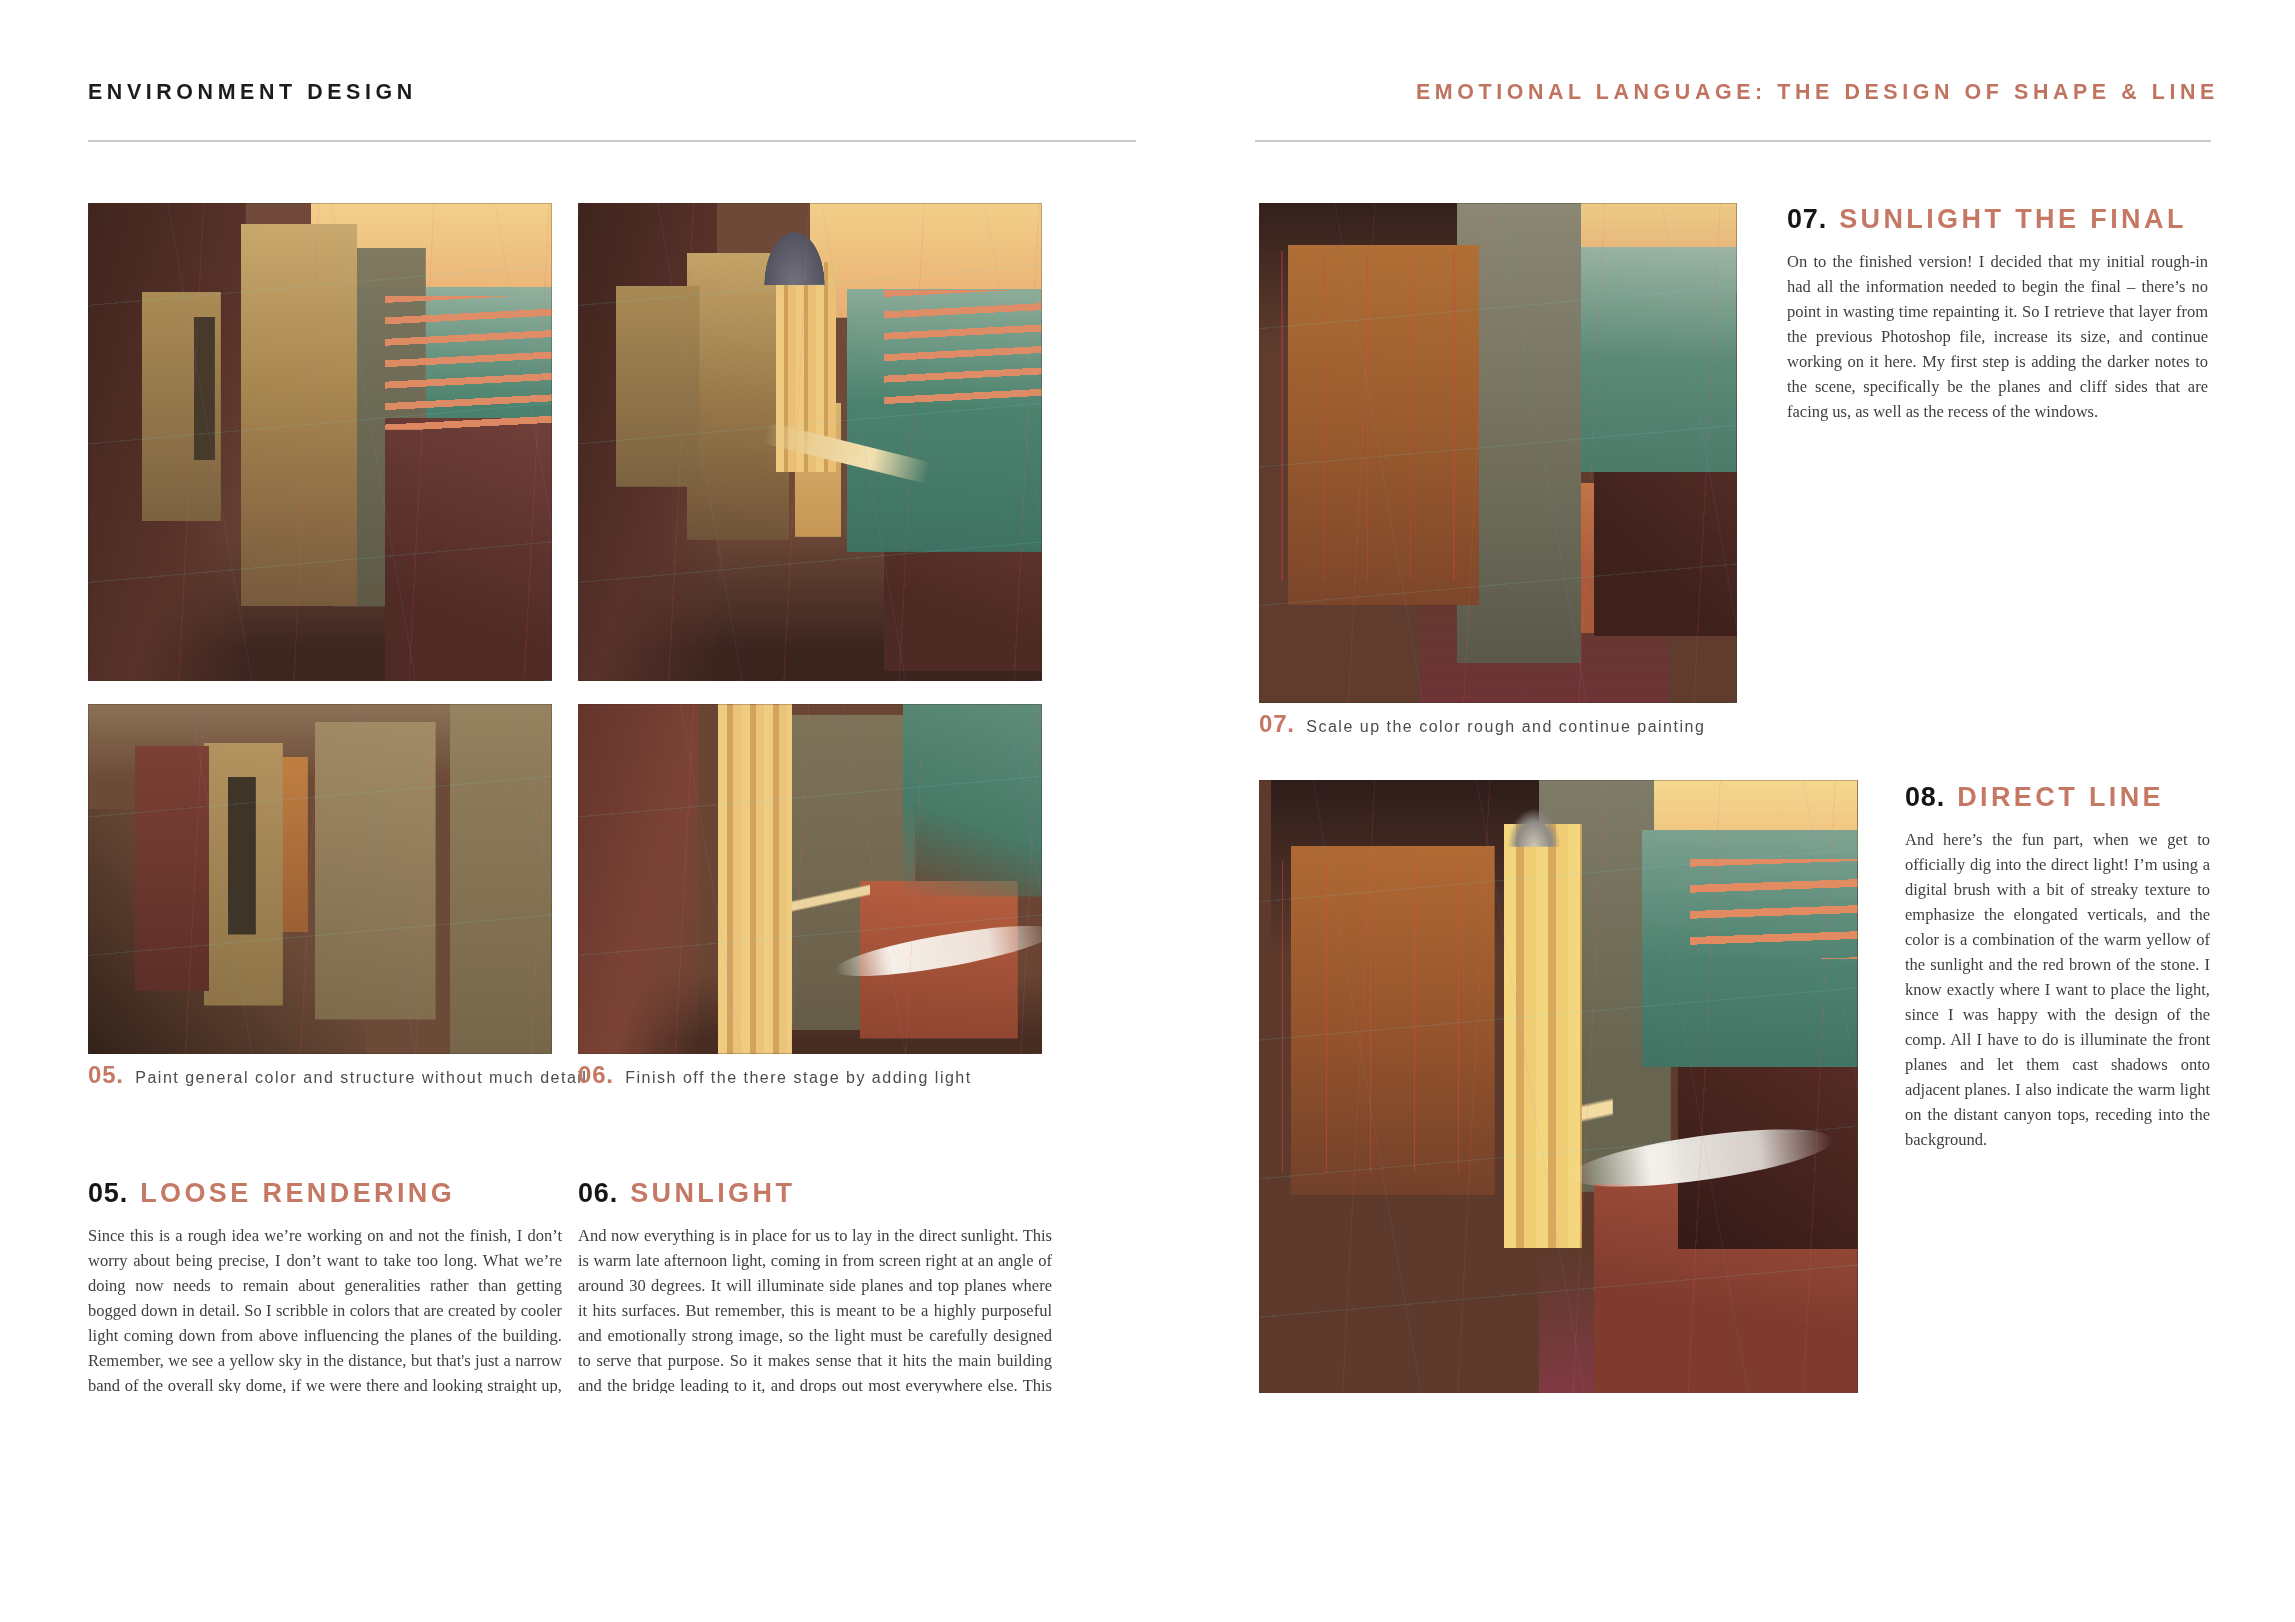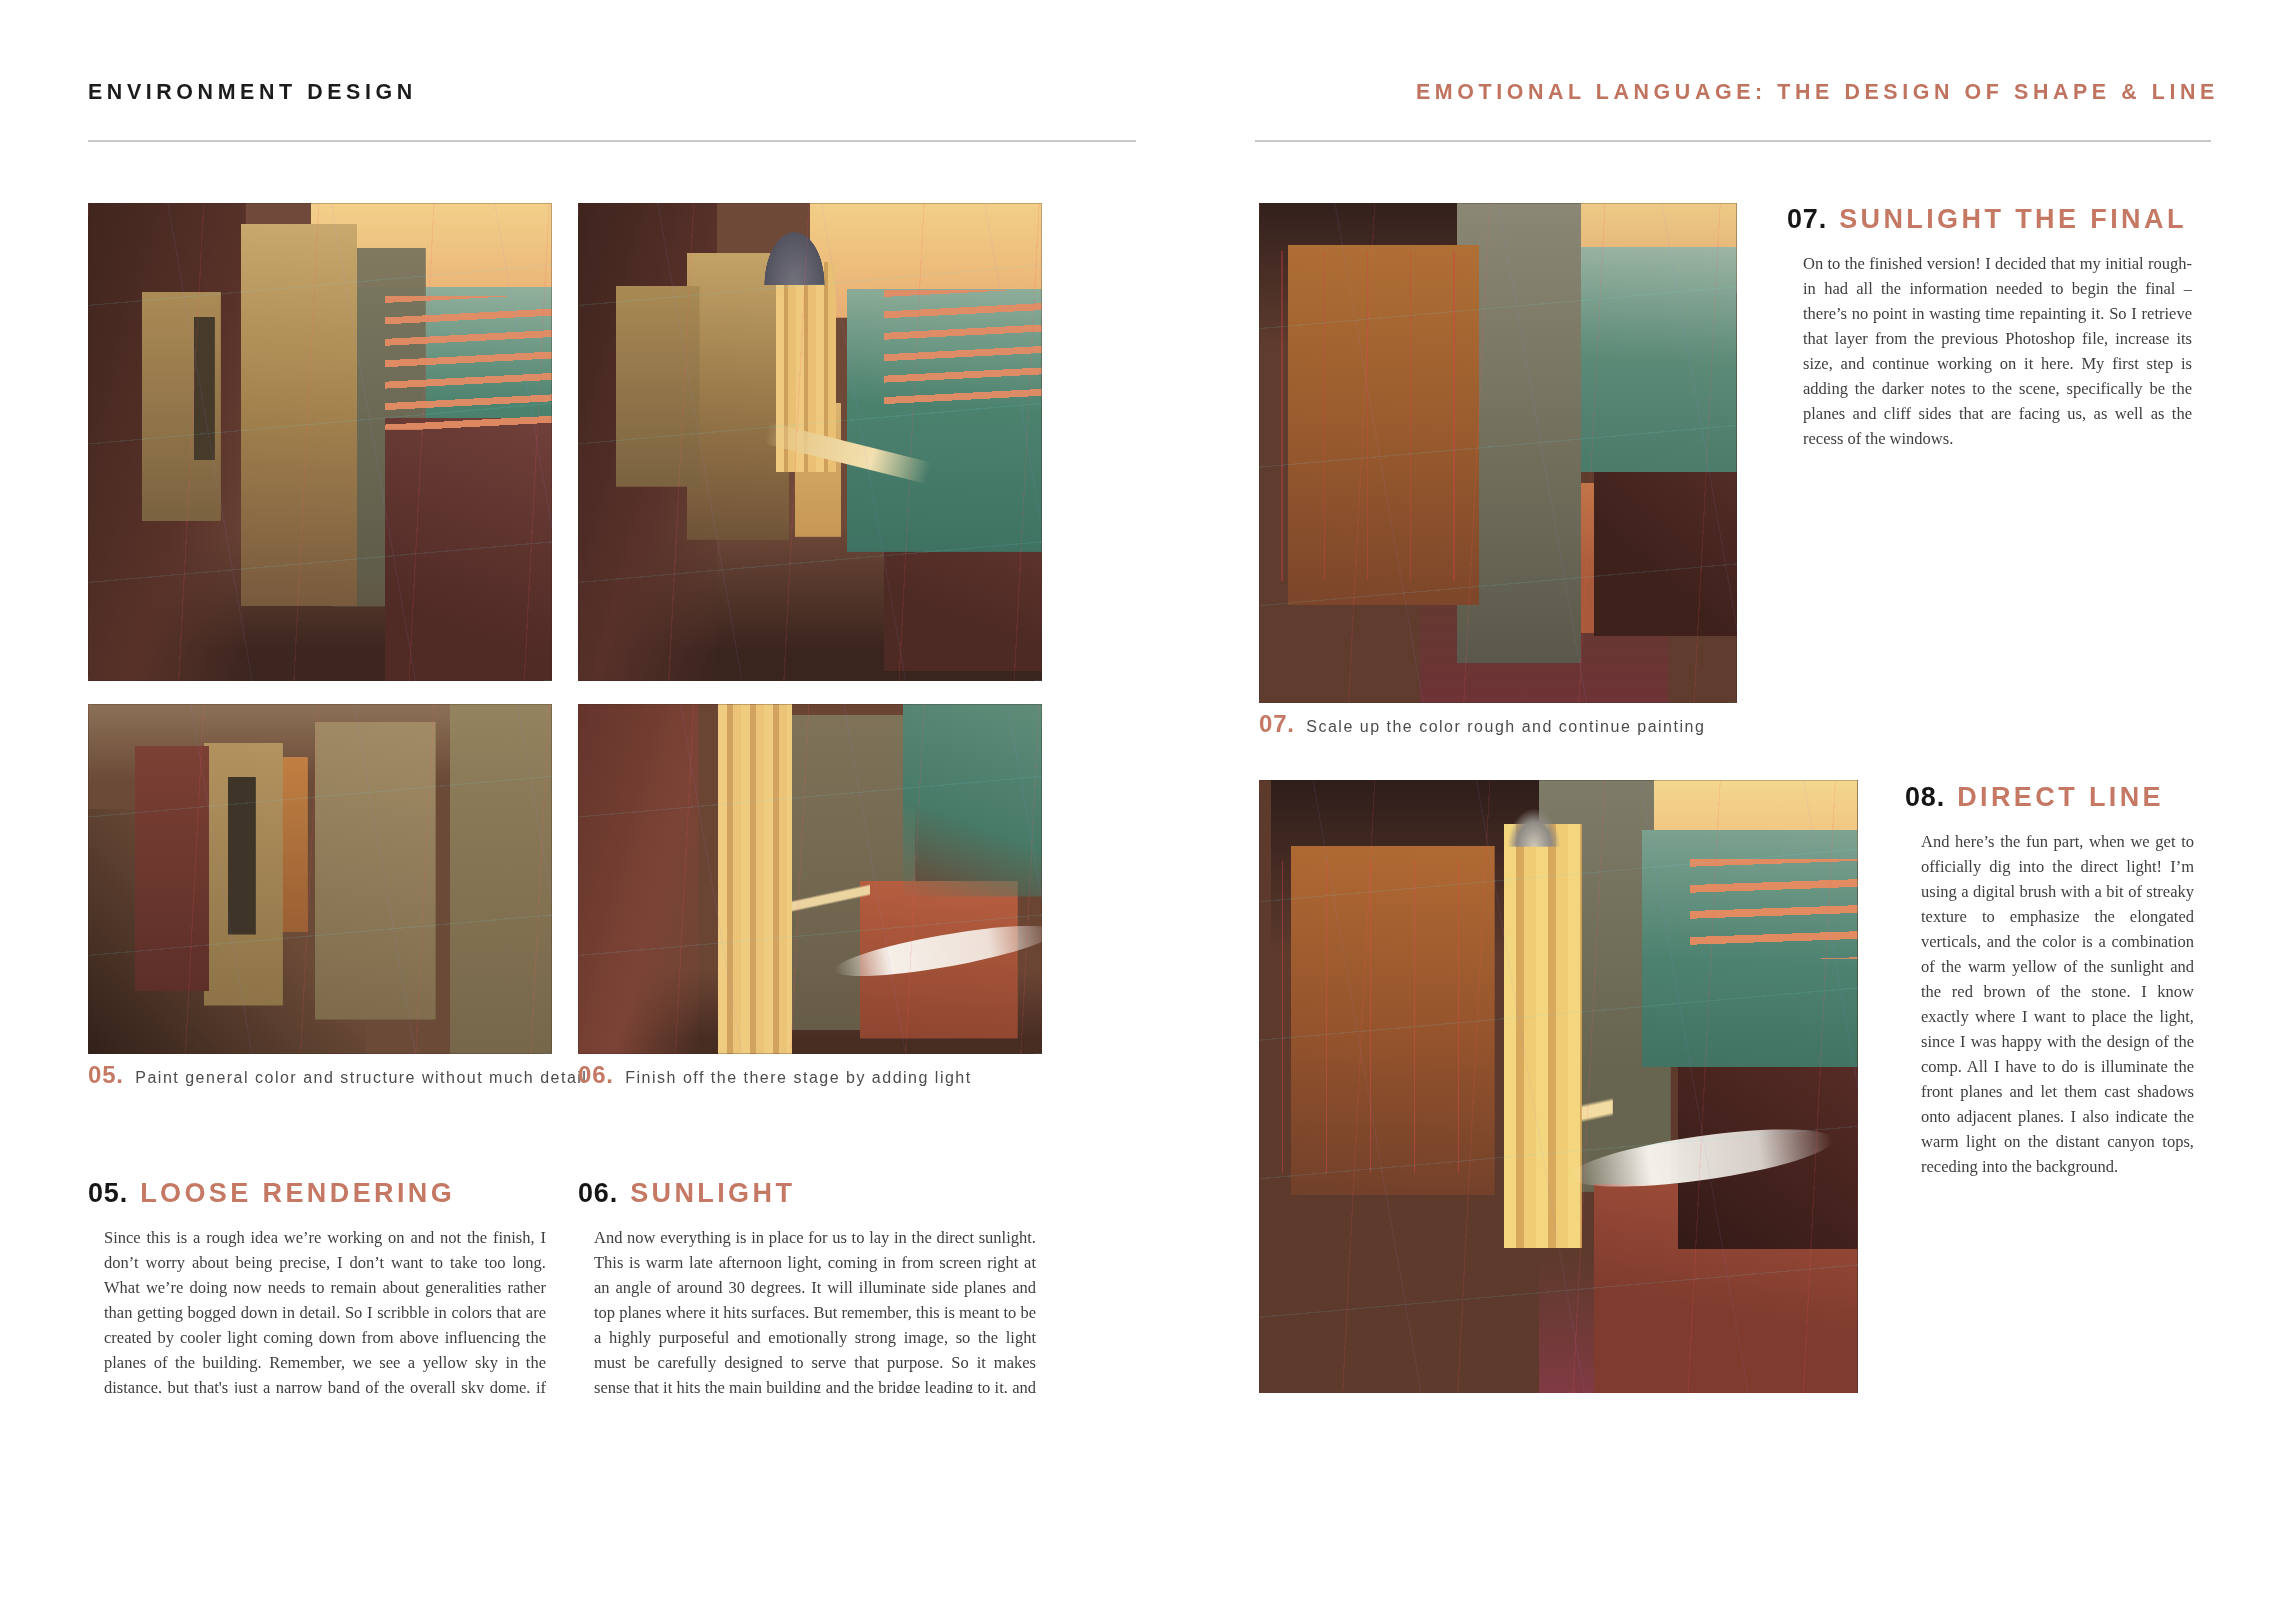--- a/index.html
+++ b/index.html
@@ -127,21 +127,21 @@
   
   .caption{position:absolute;display:flex;align-items:baseline;gap:11.5px;white-space:nowrap;}
   .cap-num{font-size:24px;font-weight:700;color:#c57964;letter-spacing:0.8px;}
   .cap-text{font-size:16px;font-weight:500;color:#4c4c4c;letter-spacing:1.5px;text-align:right;}
 
   
   .txt{position:absolute;}
   .txt h2{margin:0 0 13.8px 0;display:flex;align-items:baseline;gap:12.2px;white-space:nowrap;}
   .sec-num{font-size:27px;font-weight:700;color:#161616;letter-spacing:0.8px;}
   .sec-title{font-size:27px;font-weight:700;color:#c57964;letter-spacing:3.4px;}
-  .txt p{margin:16px;font-family:"Liberation Serif",serif;font-size:16.5px;line-height:25px;
+  .txt p{margin:0;font-family:"Liberation Serif",serif;font-size:16.5px;line-height:25px;
          color:#3e3e3e;text-align:justify;}
 </style>
 </head>
 <body>
 
 <div class="spread">
 
   <div class="run-head" style="left:88px;">ENVIRONMENT DESIGN</div>
   <div class="head-rule" style="left:88px;width:1048px;"></div>
 

